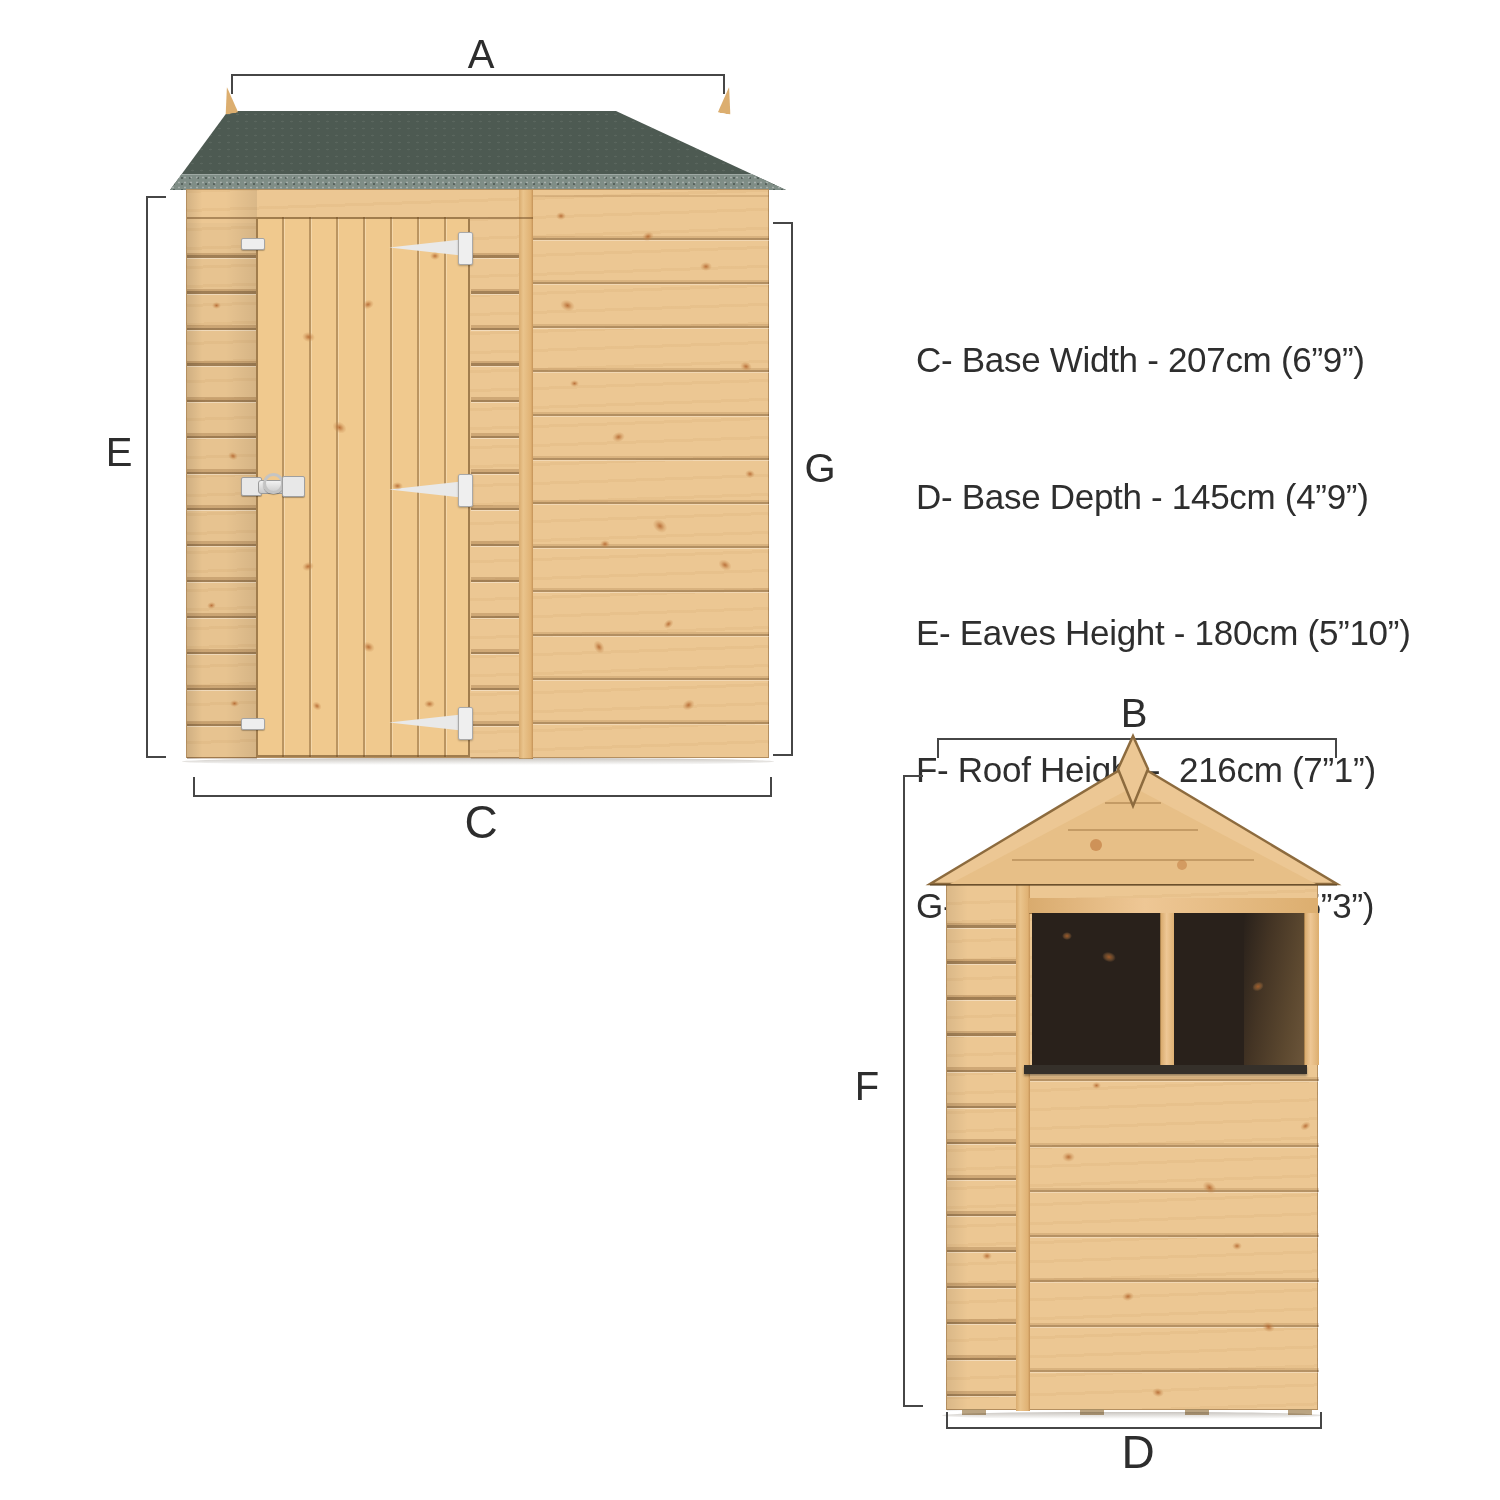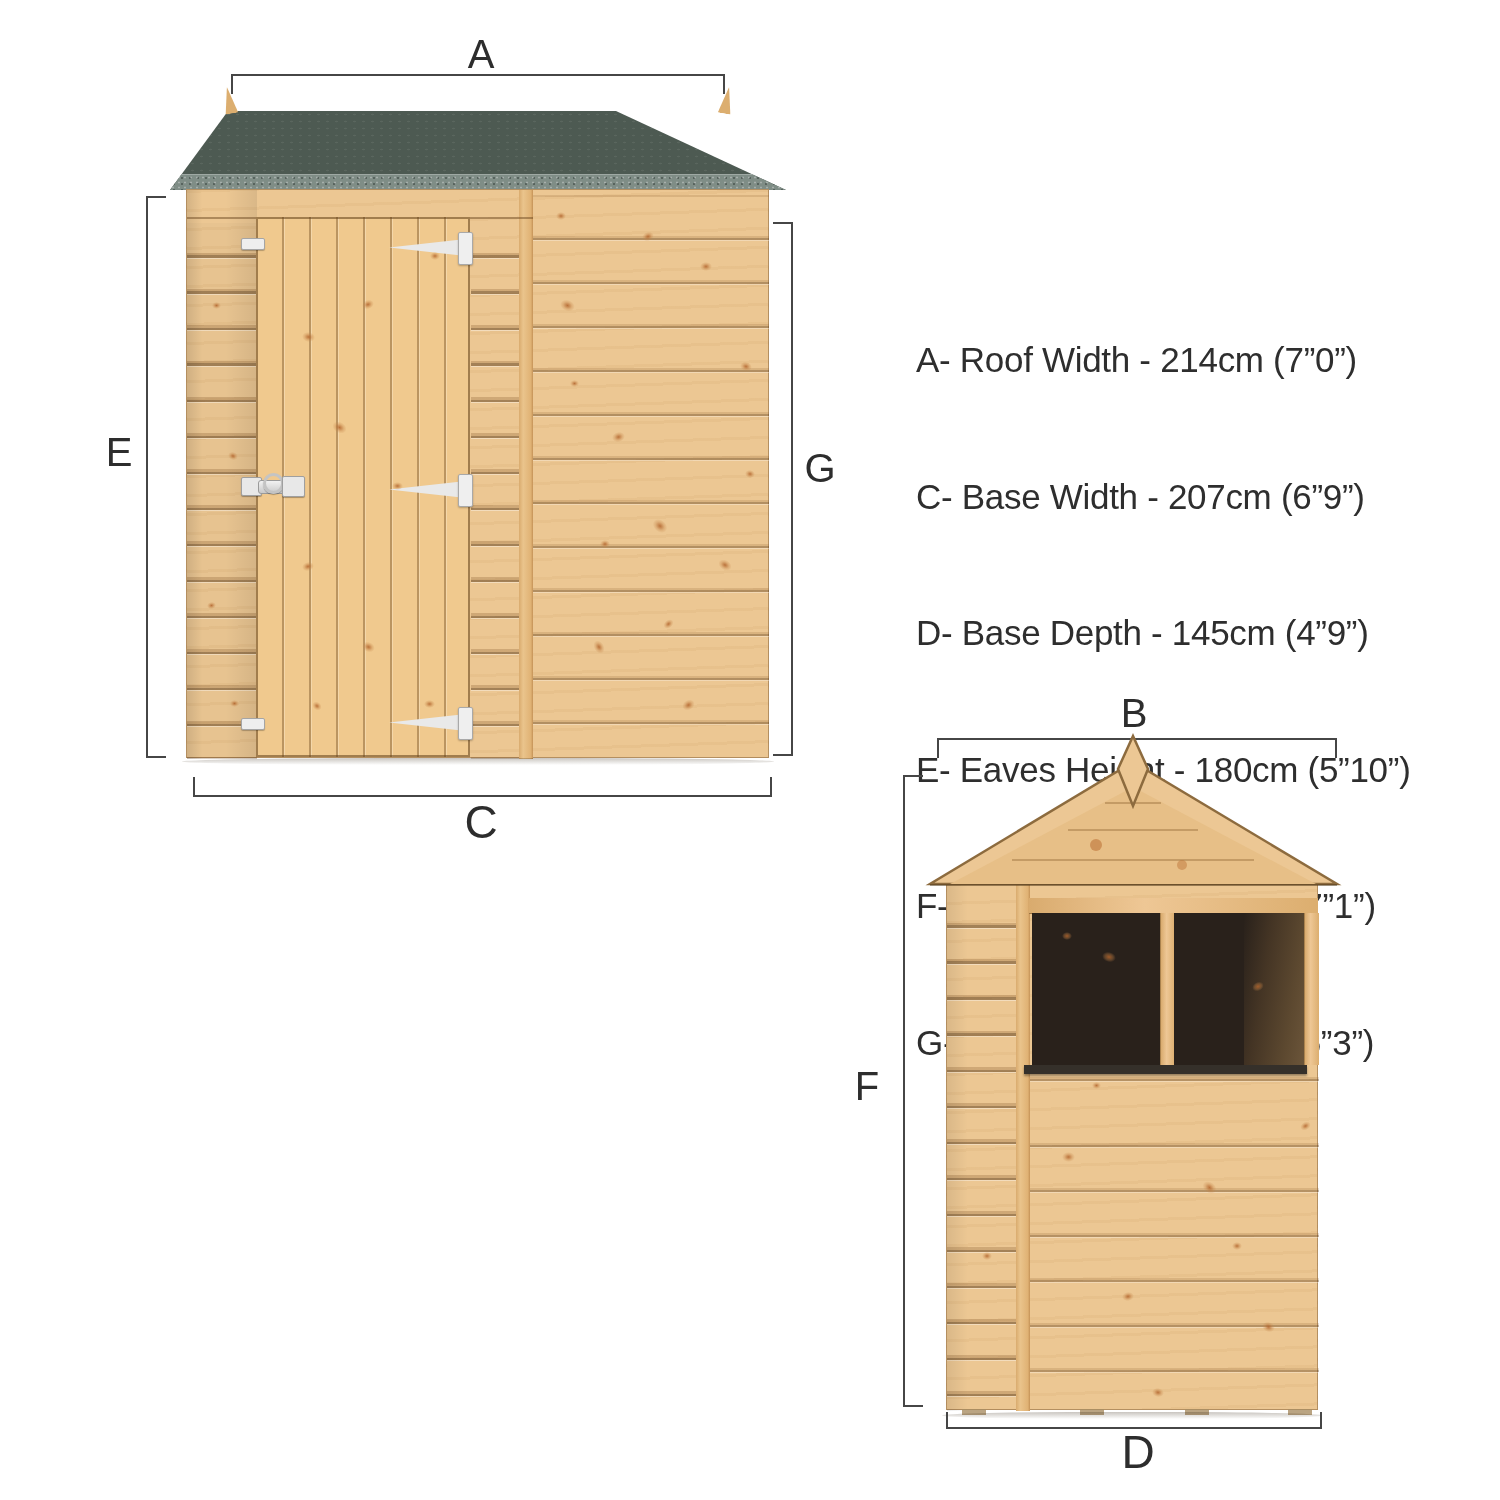--- a/index.html
+++ b/index.html
@@ -140,21 +140,20 @@
     <div class="brk brk-left" style="left:146px;top:196px;width:18px;height:558px;"></div>
 
     <div class="dim-label" style="left:820px;top:468px;">G</div>
     <div class="brk brk-right" style="left:773px;top:222px;width:18px;height:530px;"></div>
 
     <div class="dim-label" style="left:481px;top:822px;font-size:46px;">C</div>
     <div class="brk brk-bottom" style="left:193px;top:777px;width:575px;height:18px;"></div>
   </div>
 
   <div class="legend">
-    <div>A- Roof Width - 214cm (7”0”)</div>
     <div>C- Base Width - 207cm (6”9”)</div>
     <div>D- Base Depth - 145cm (4”9”)</div>
     <div>E- Eaves Height - 180cm (5”10”)</div>
     <div>F- Roof Height -  216cm (7”1”)</div>
     <div>G- Door Height - 161cm (5”3”)</div>
   </div>
 
   <div>
 
     <div class="dim-label" style="left:1134px;top:713px;">B</div>

